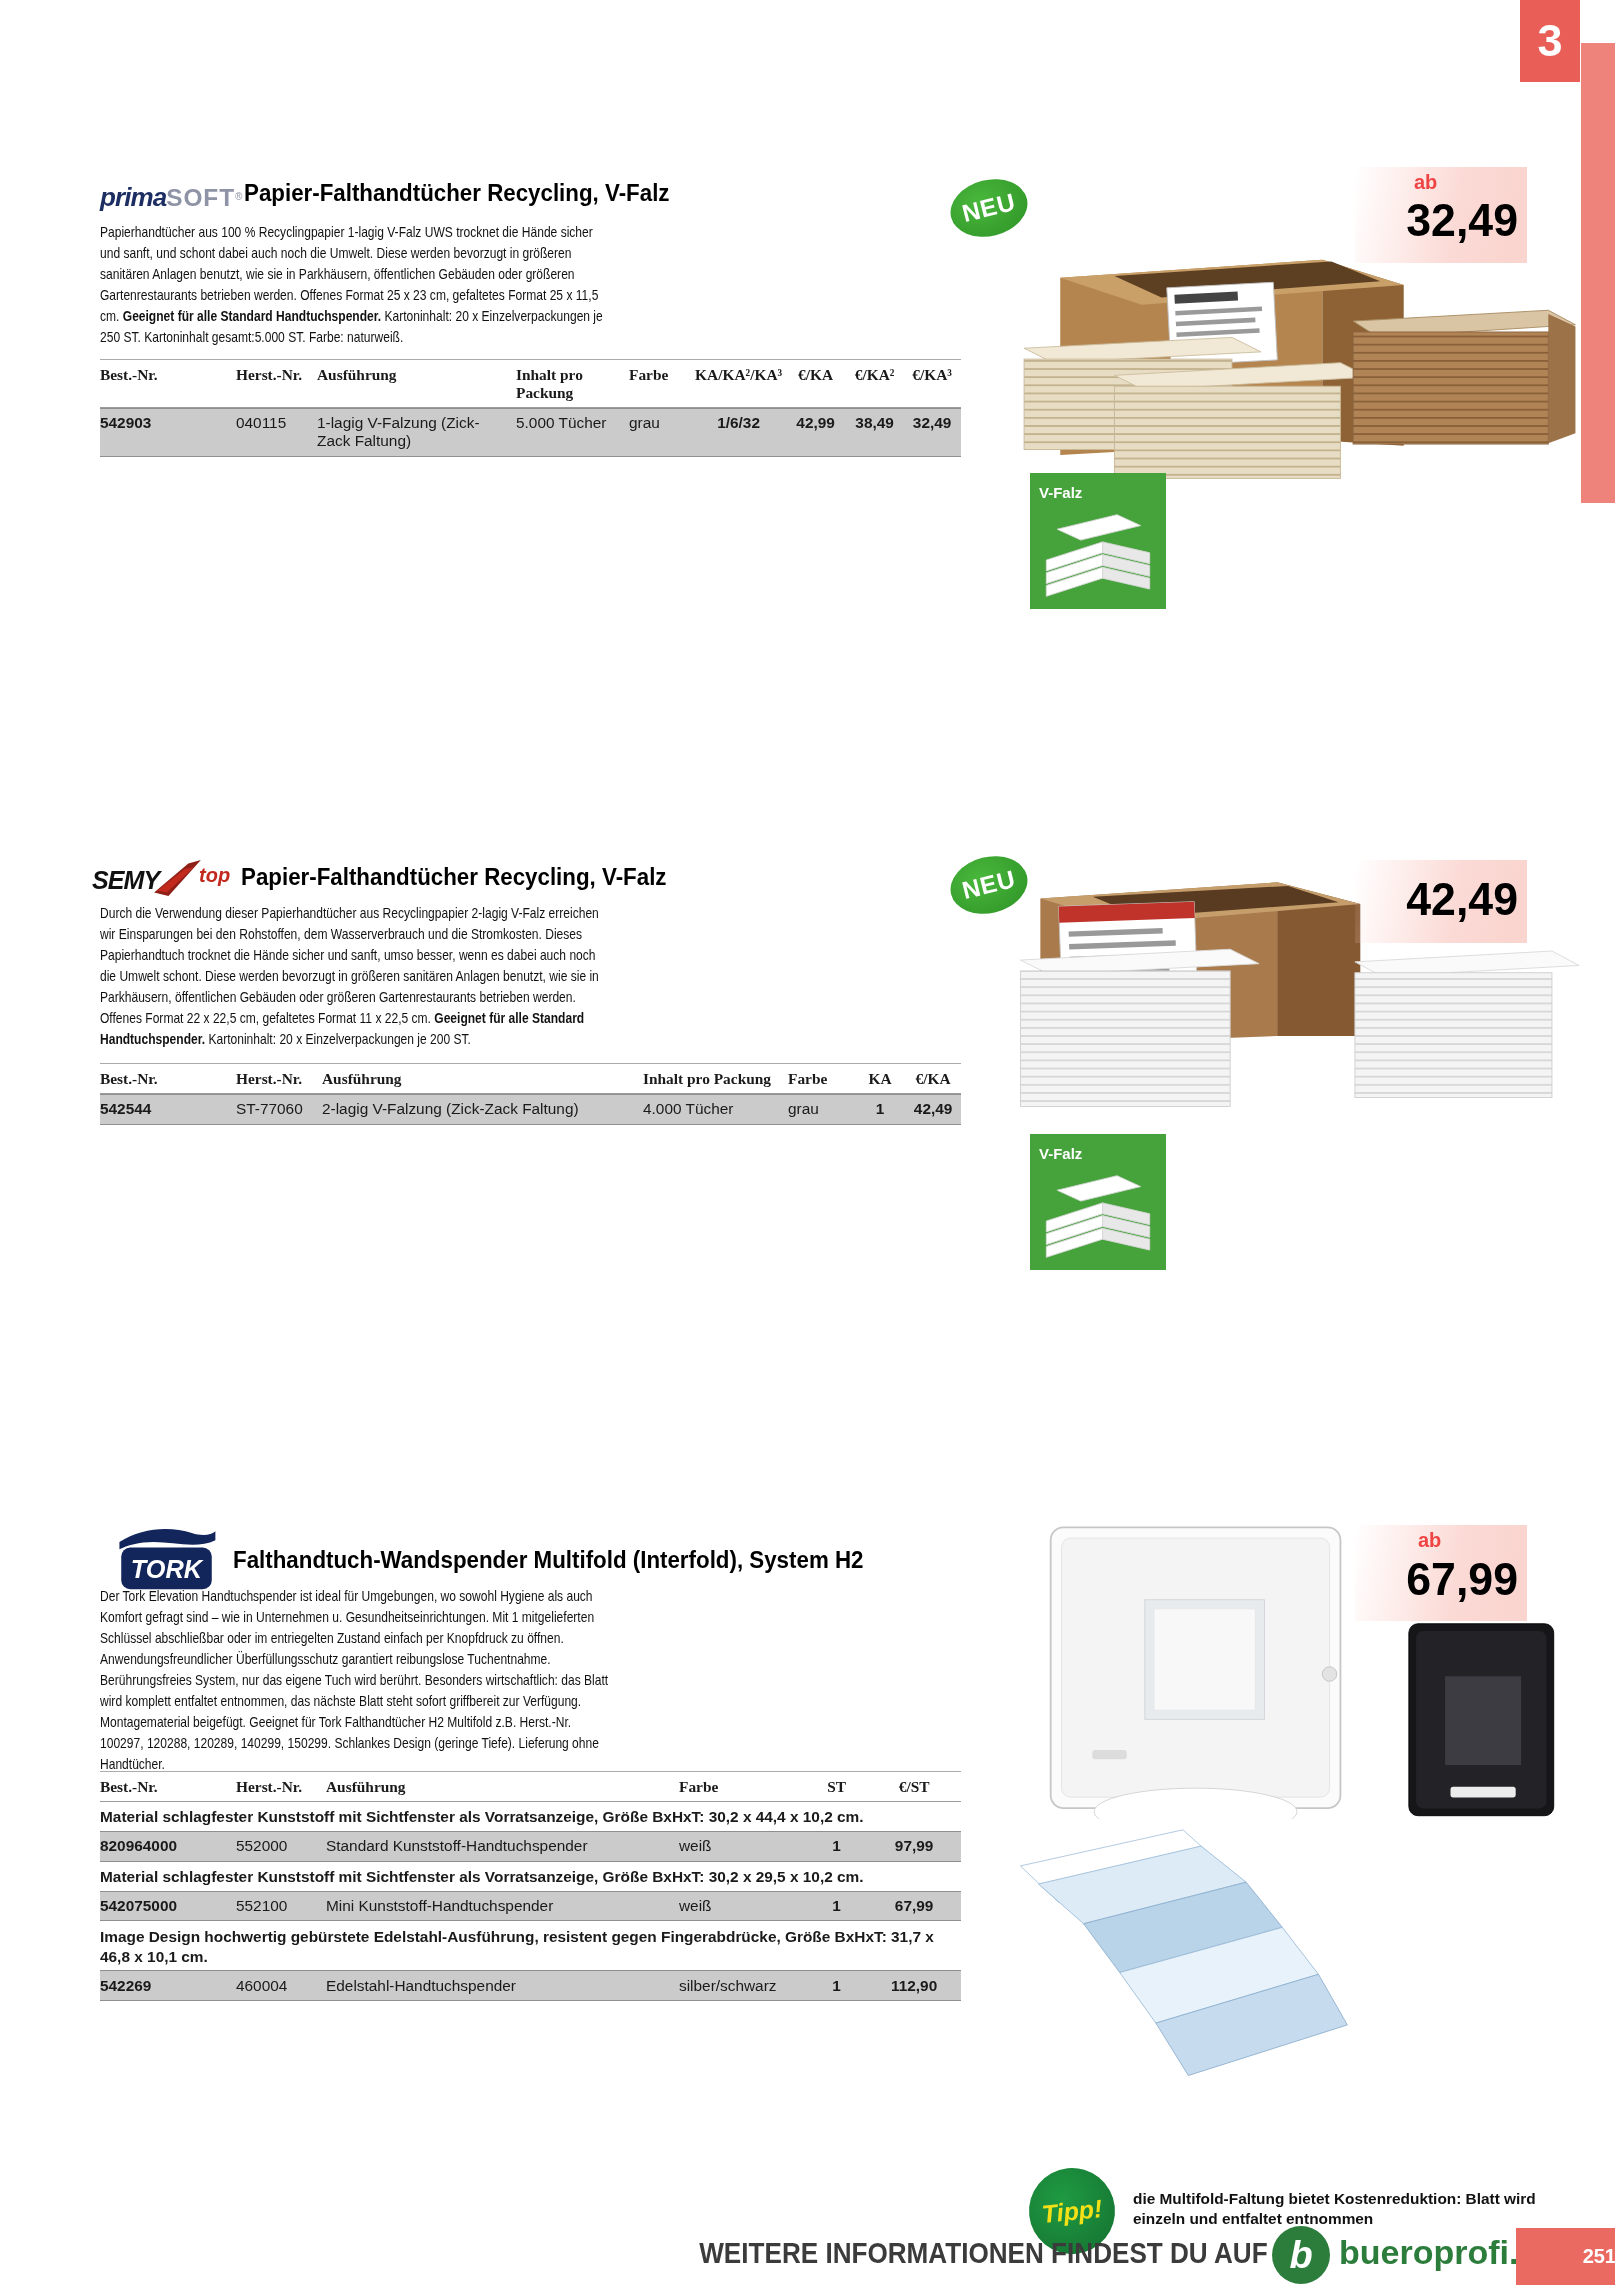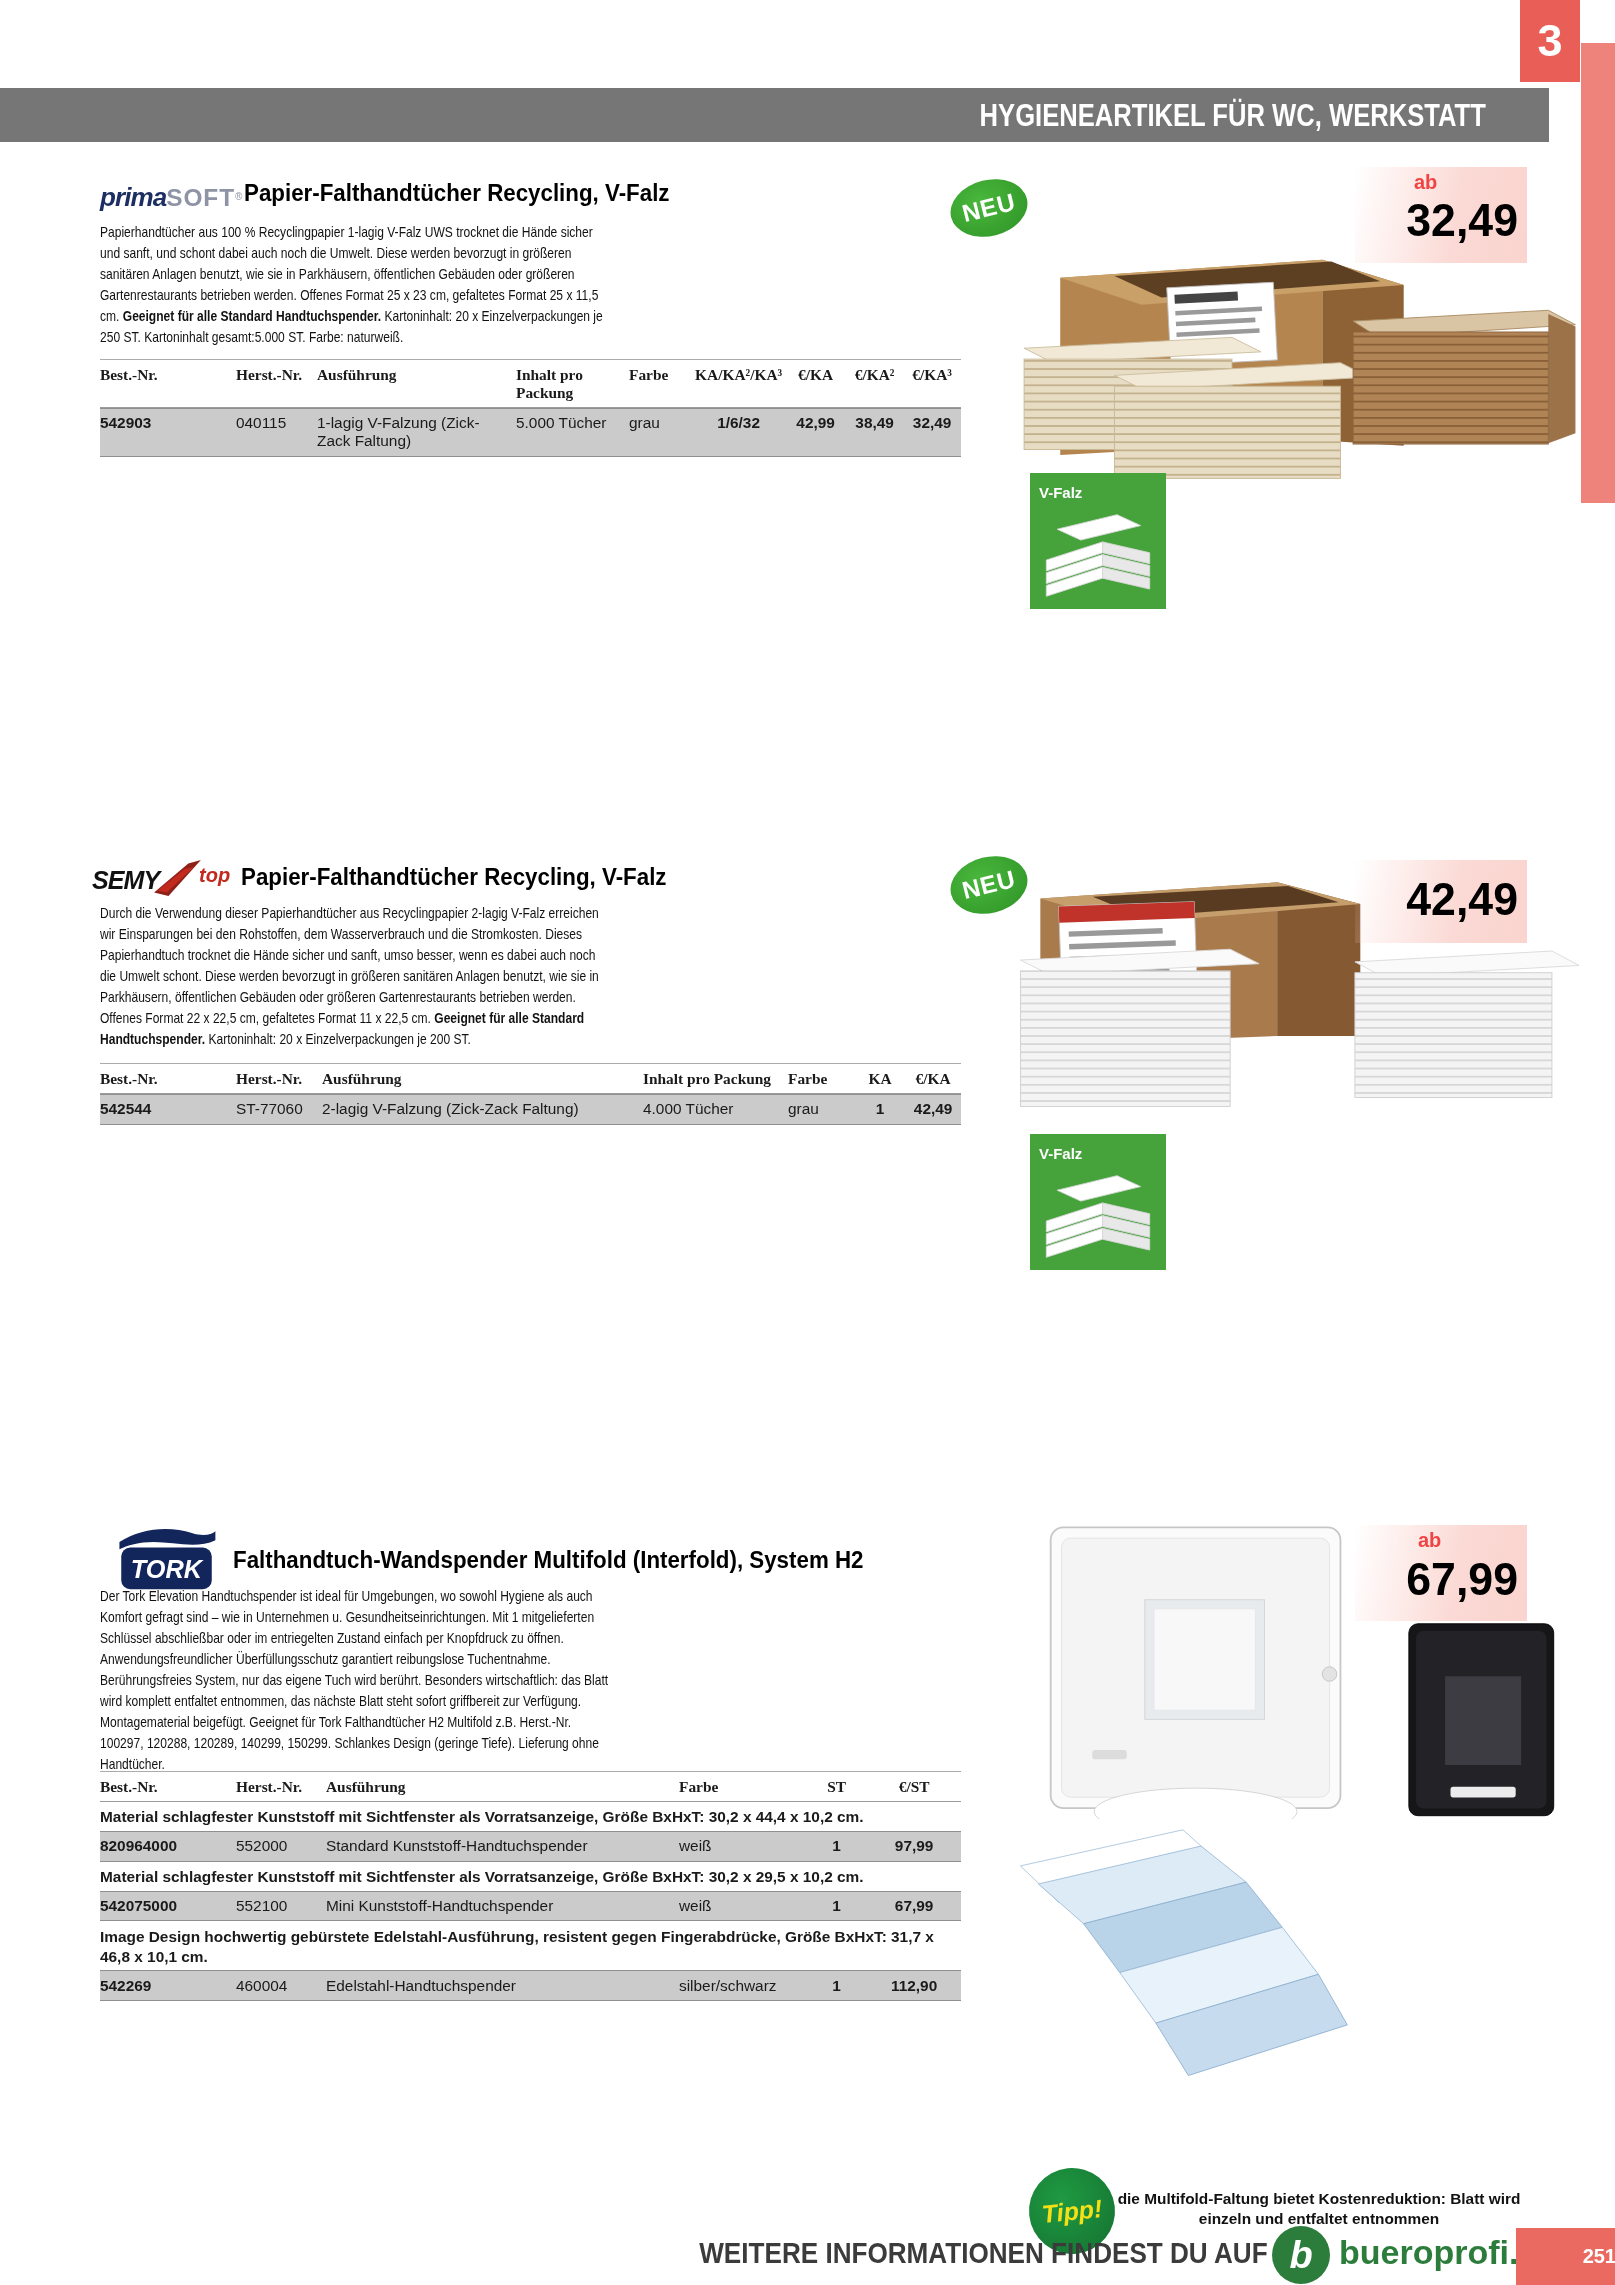--- a/index.html
+++ b/index.html
@@ -74,23 +74,20 @@
   .pagenum { left:1516px; top:2228px; width:100px; height:57px; background:#ea6a62; color:#fff;
              font-size:20px; font-weight:bold; text-align:right; line-height:57px; }
 </style>
 </head>
 <body>
 
 <div class="page">
 
   <div class="abs chapter-tab">3</div>
   <div class="abs edge-strip"></div>
-  <div class="abs gray-bar">
-    <div class="gray-bar-title">HYGIENEARTIKEL FÜR WC, WERKSTATT</div>
-  </div>
 
   <div class="abs section" style="top:167px;height:470px;">
 
     <div class="abs brand-logo" style="left:100px;top:14.5px;">
       <span class="prima-p1">prima</span><span class="prima-p2">SOFT</span><span class="logo-reg">®</span>
     </div>
     <div class="abs product-title" style="left:244px;top:12.7px;">Papier-Falthandtücher Recycling, V-Falz</div>
 
     <div class="abs desc" style="left:100px;top:54px;"><span>Papierhandtücher aus 100 % Recyclingpapier 1-lagig V-Falz UWS trocknet die Hände sicher und sanft, und schont dabei auch noch die Umwelt. Diese werden bevorzugt in größeren sanitären Anlagen benutzt, wie sie in Parkhäusern, öffentlichen Gebäuden oder größeren Gartenrestaurants betrieben werden. Offenes Format 25 x 23 cm, gefaltetes Format 25 x 11,5 cm. </span><b>Geeignet für alle Standard Handtuchspender.</b><span> Kartoninhalt: 20 x Einzelverpackungen je 250 ST. Kartoninhalt gesamt:5.000 ST. Farbe: naturweiß.</span></div>
 
@@ -326,21 +323,21 @@
       <polygon points="160,216 340,162 372,218 196,274" fill="#c6dcee" stroke="#8fb0cf"></polygon>
     </svg>
 
     <div class="abs price-bg" style="left:1355px;top:5.4px;width:172px;height:96px;"></div>
     <div class="abs price-ab" style="left:1418px;top:9px;">ab</div>
     <div class="abs price" style="left:1337px;top:31px;">67,99</div>
 
     <div class="abs tipp-badge" style="left:1029px;top:648px;">
       <span>Tipp!</span>
     </div>
-    <div class="abs tipp-text" style="left:1102px;top:669px;text-align:center;">die Multifold-Faltung bietet Kostenreduktion: Blatt wird einzeln und entfaltet entnommen</div>
+    <div class="abs tipp-text" style="left:1133px;top:669px;">die Multifold-Faltung bietet Kostenreduktion: Blatt wird einzeln und entfaltet entnommen</div>
   </div>
 
   <div class="abs footer-text">WEITERE INFORMATIONEN FINDEST DU AUF</div>
   <div class="abs b-circle">
     <span>b</span>
   </div>
   <div class="abs brand-link">bueroprofi.at</div>
   <div class="abs pagenum">251</div>
 
 </div>

